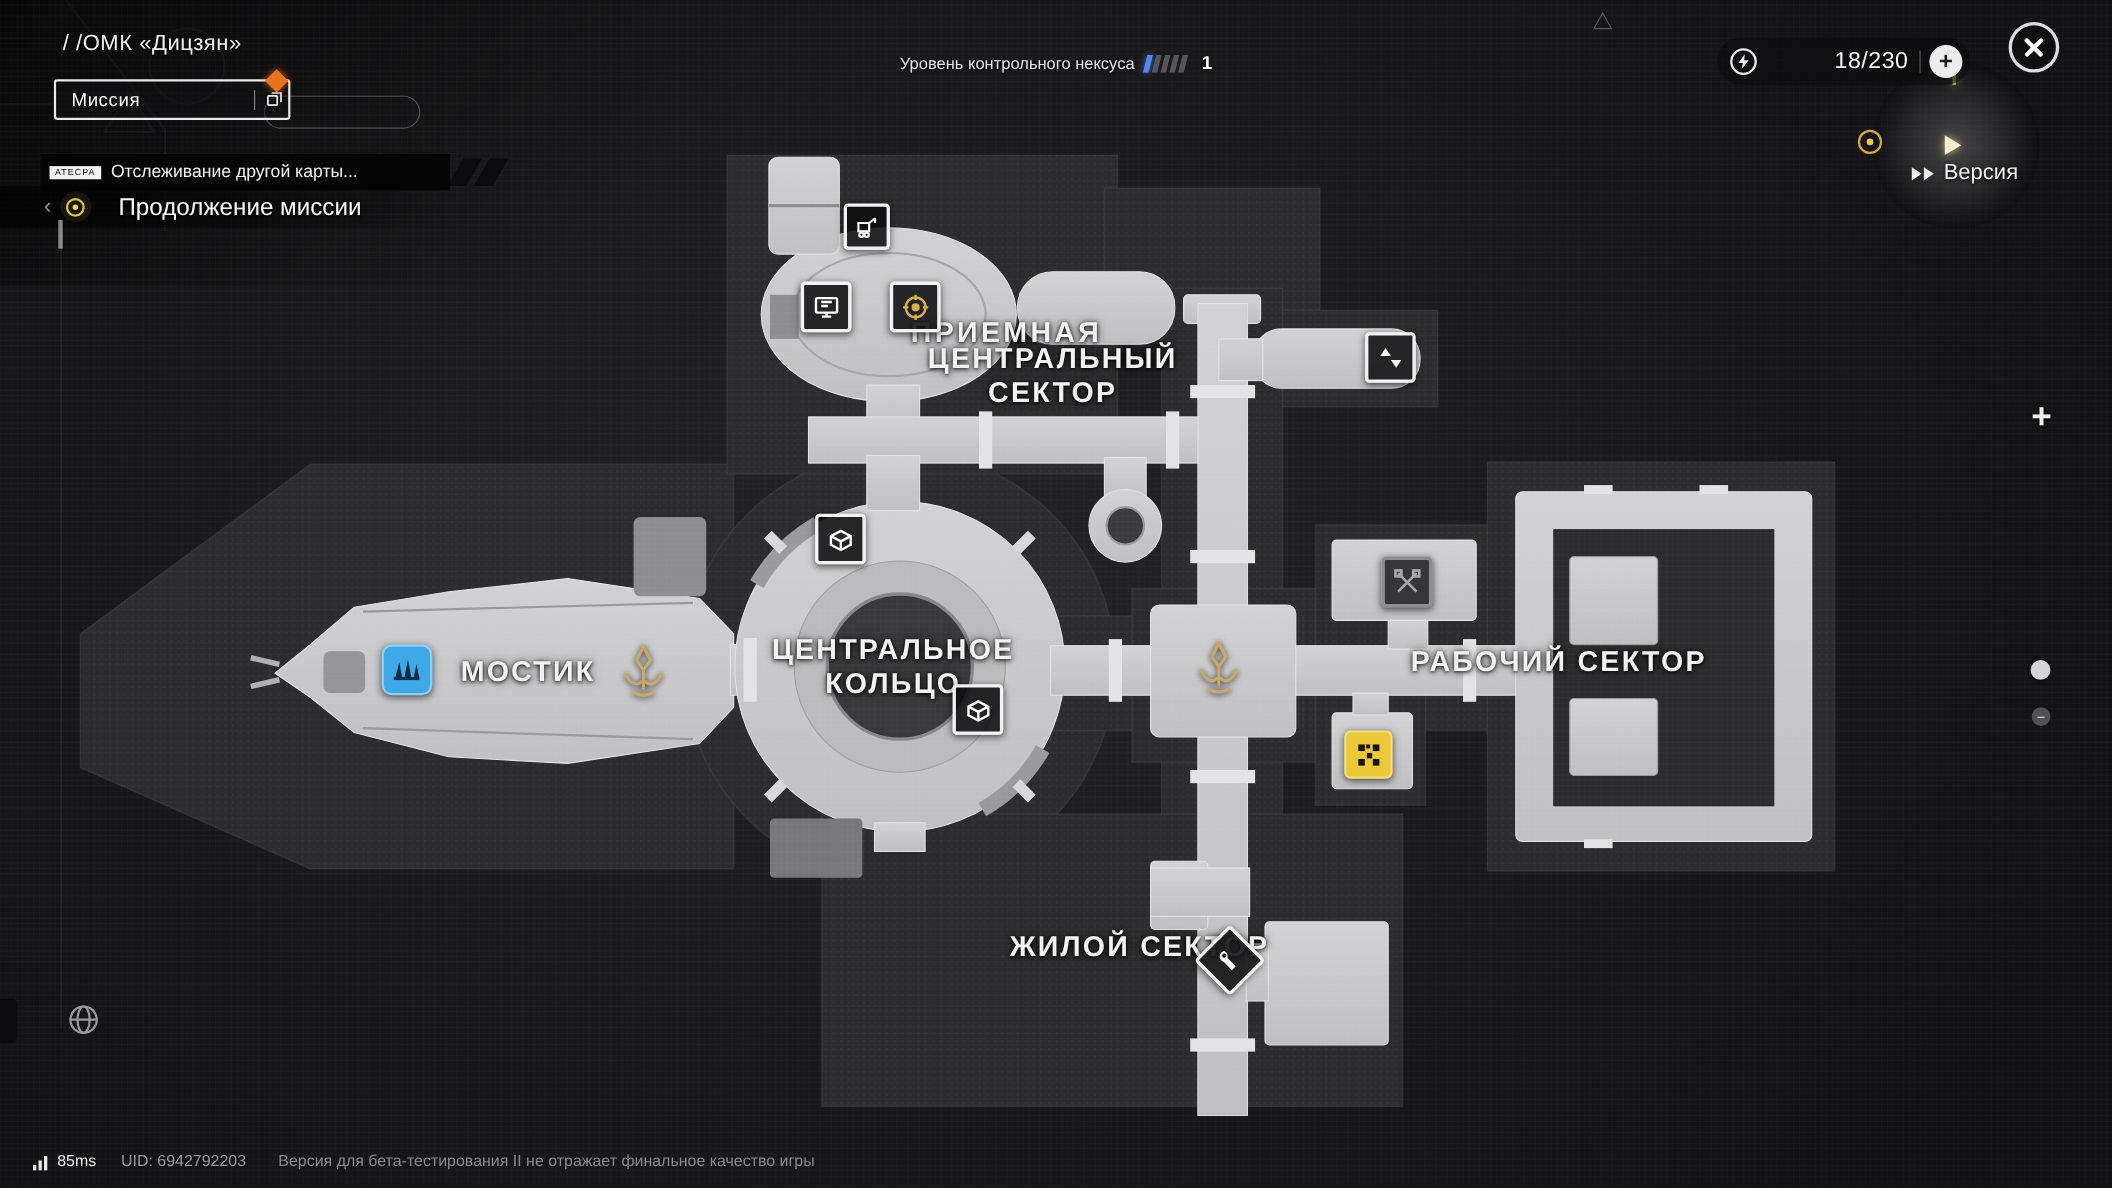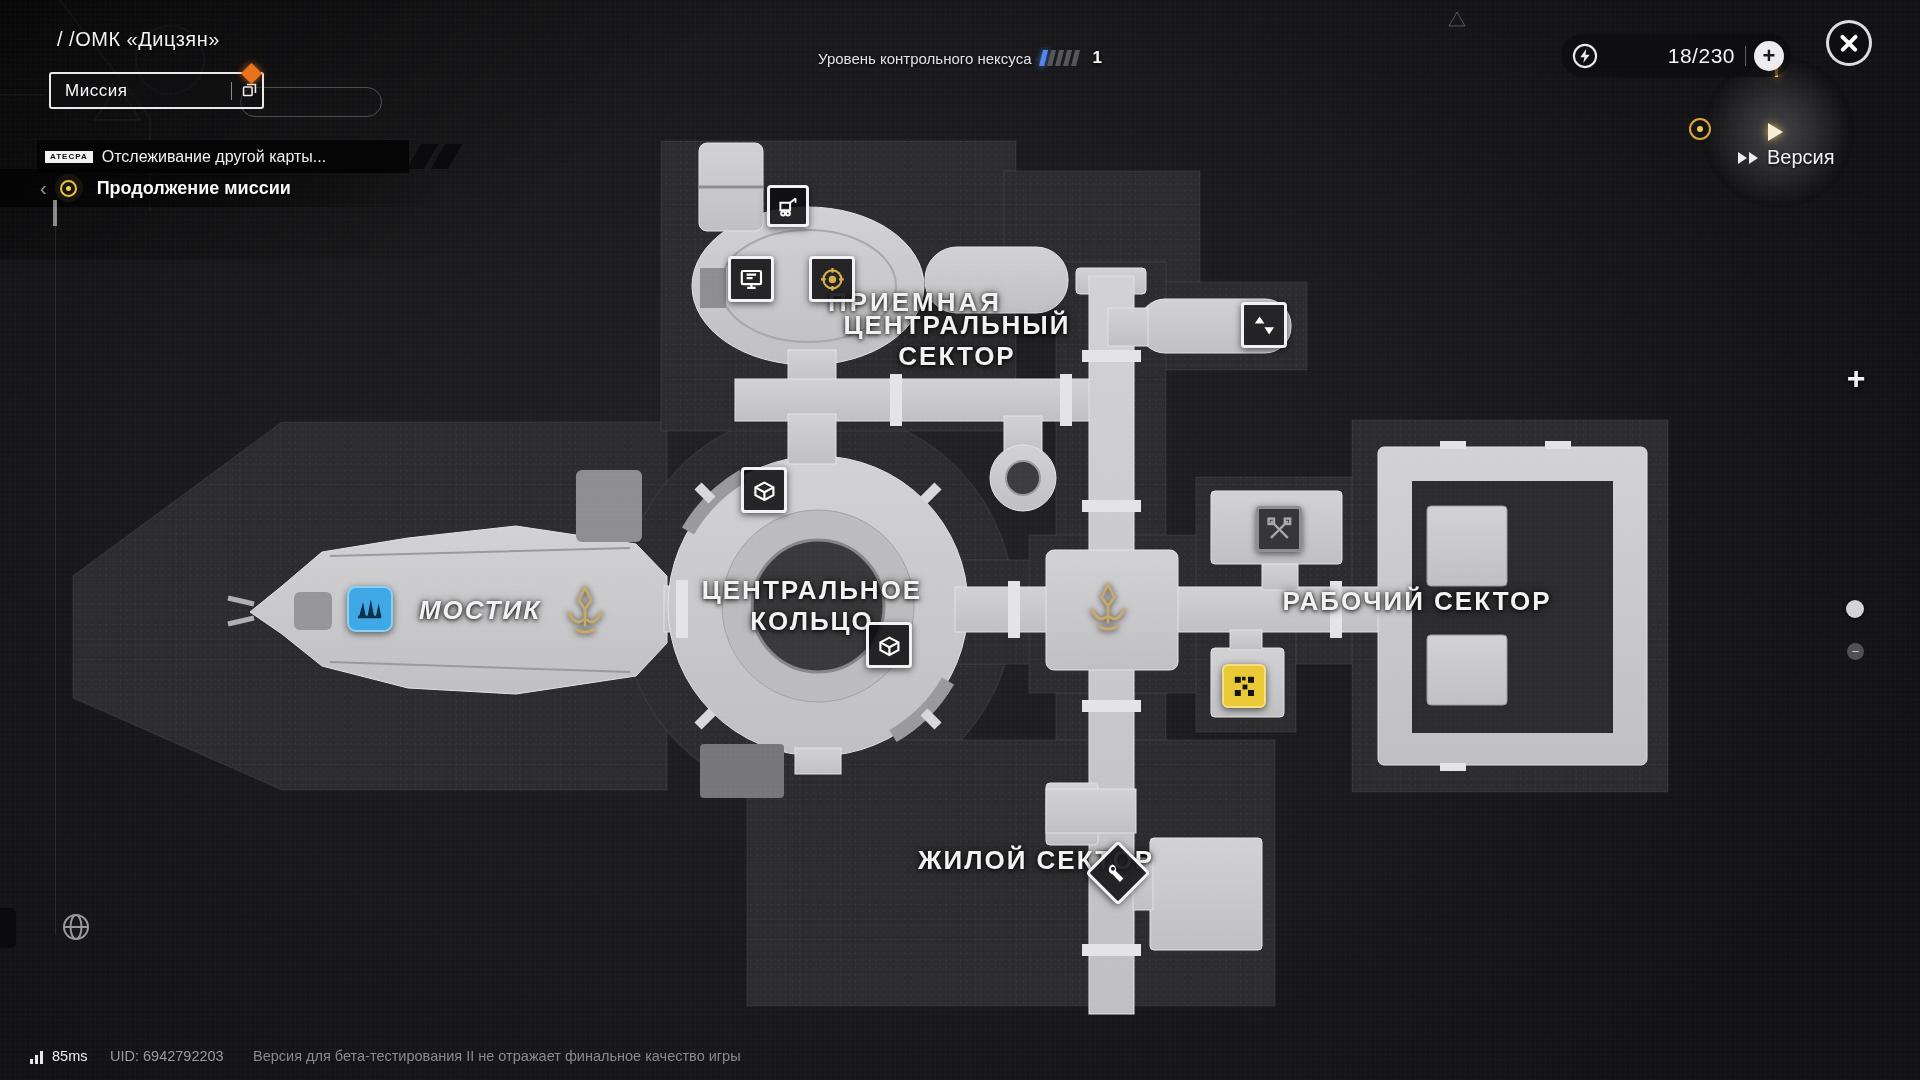--- a/index.html
+++ b/index.html
@@ -48,35 +48,35 @@
   #mission-btn { left:49px; top:72px; width:215px; height:37px; border:2px solid #eaeaea;
     border-radius:3px; background:rgba(18,18,20,0.45); display:flex; align-items:center;
     padding:0 4px 0 14px; color:#fafafa; font-size:17px; letter-spacing:0.5px; cursor:pointer; }
   #mission-btn .grow { flex:1; }
   #mission-btn .vdiv { width:1px; height:18px; background:rgba(255,255,255,0.5); margin-right:9px; }
   #mission-btn svg { width:17px; height:17px; }
   #mission-diamond { left:244px; top:66px; width:15px; height:15px; background:#e8731c;
     transform:rotate(45deg); box-shadow:0 0 7px rgba(232,115,28,0.85); z-index:11; }
   #tracking-bar { left:37px; top:140px; width:372px; height:33px; background:#050506;
     display:flex; align-items:center; gap:9px; padding:0 12px 0 8px; }
-  #tracking-badge { background:#f2f2f2; color:#0a0a0a; font-size:8px; font-weight:bold;
+  #tracking-badge { background:#f2f2f2; color:#0a0a0a; font-size:8px; font-weight:normal;
     letter-spacing:1px; padding:2px 5px; line-height:1; }
   #tracking-text { color:#f2f2f2; font-size:16px; white-space:nowrap; }
   .flagchev { position:absolute; width:17px; height:25px; background:#0b0b0d; transform:skewX(-30deg); z-index:9; }
   #continue-row { left:0; top:169px; width:440px; height:38px; display:flex; align-items:center;
     padding-left:40px;
     background:linear-gradient(90deg, rgba(0,0,0,0.72) 0%, rgba(0,0,0,0.42) 55%, rgba(0,0,0,0) 100%); }
   #continue-back { color:rgba(255,255,255,0.6); font-size:20px; margin-right:8px; }
   #obj-icon { width:28px; height:28px; border-radius:50%; background:#17150c;
     display:flex; align-items:center; justify-content:center; }
   #obj-icon .ring { width:17px; height:17px; border:2.5px solid #e8c23c; border-radius:50%;
     display:flex; align-items:center; justify-content:center; }
   #obj-icon .dot { width:5px; height:5px; border-radius:50%; background:#f0cf55; }
-  #continue-label { margin-left:14px; color:#fafafa; font-size:18px;
-    text-shadow:0 1px 3px rgba(0,0,0,0.9);font-weight:bold; }
+  #continue-label { margin-left:25px; color:#fafafa; font-size:22px;
+    text-shadow:0 1px 3px rgba(0,0,0,0.9); }
 
   
   #nexus { left:50%; top:48px; transform:translateX(-50%); display:flex; align-items:center; gap:10px; }
   #nexus .lbl { color:#e4e4e6; font-size:15px; text-shadow:0 1px 3px rgba(0,0,0,0.9); }
   #nexus .bars { display:flex; gap:3px; }
   .nbar { width:5px; height:16px; background:#55555c; transform:skewX(-14deg); }
   .nbar.on { background:#5387f0; box-shadow:0 0 6px rgba(83,135,240,0.8); }
   #nexus .lvl { color:#ffffff; font-size:17px; font-weight:bold; margin-left:4px;
     text-shadow:0 1px 3px rgba(0,0,0,0.9); }
 
@@ -254,21 +254,21 @@
 
   <div class="maplabel big" style="left:915px; top:278px;margin-top:24px;">ПРИЕМНАЯ</div>
   <div class="maplabel" style="left:957px; top:341px;">
     <span>ЦЕНТРАЛЬНЫЙ</span>
     <span>СЕКТОР</span>
   </div>
   <div class="maplabel" style="left:812px; top:606px;">
     <span>ЦЕНТРАЛЬНОЕ</span>
     <span>КОЛЬЦО</span>
   </div>
-  <div class="maplabel" style="left:480px; top:610px;font-style:italic;">МОСТИК</div>
+  <div class="maplabel" style="left:480px; top:610px;">МОСТИК</div>
   <div class="maplabel" style="left:1417px; top:601px;">РАБОЧИЙ СЕКТОР</div>
   <div class="maplabel" style="left:1036px; top:860px;">ЖИЛОЙ СЕКТОР</div>
 
   <div class="bluemark" style="left:347px; top:586px;">
     <svg viewBox="0 0 24 24">
         <g fill="#0d2f47">
       <path d="M4 18 L7 7 L9 18 Z"></path>
           <path d="M10.5 18 L13 5 L15.5 18 Z"></path>
           <path d="M17 18 L19 8 L21 18 Z"></path>
       <rect x="3" y="17.5" width="18" height="2"></rect>

